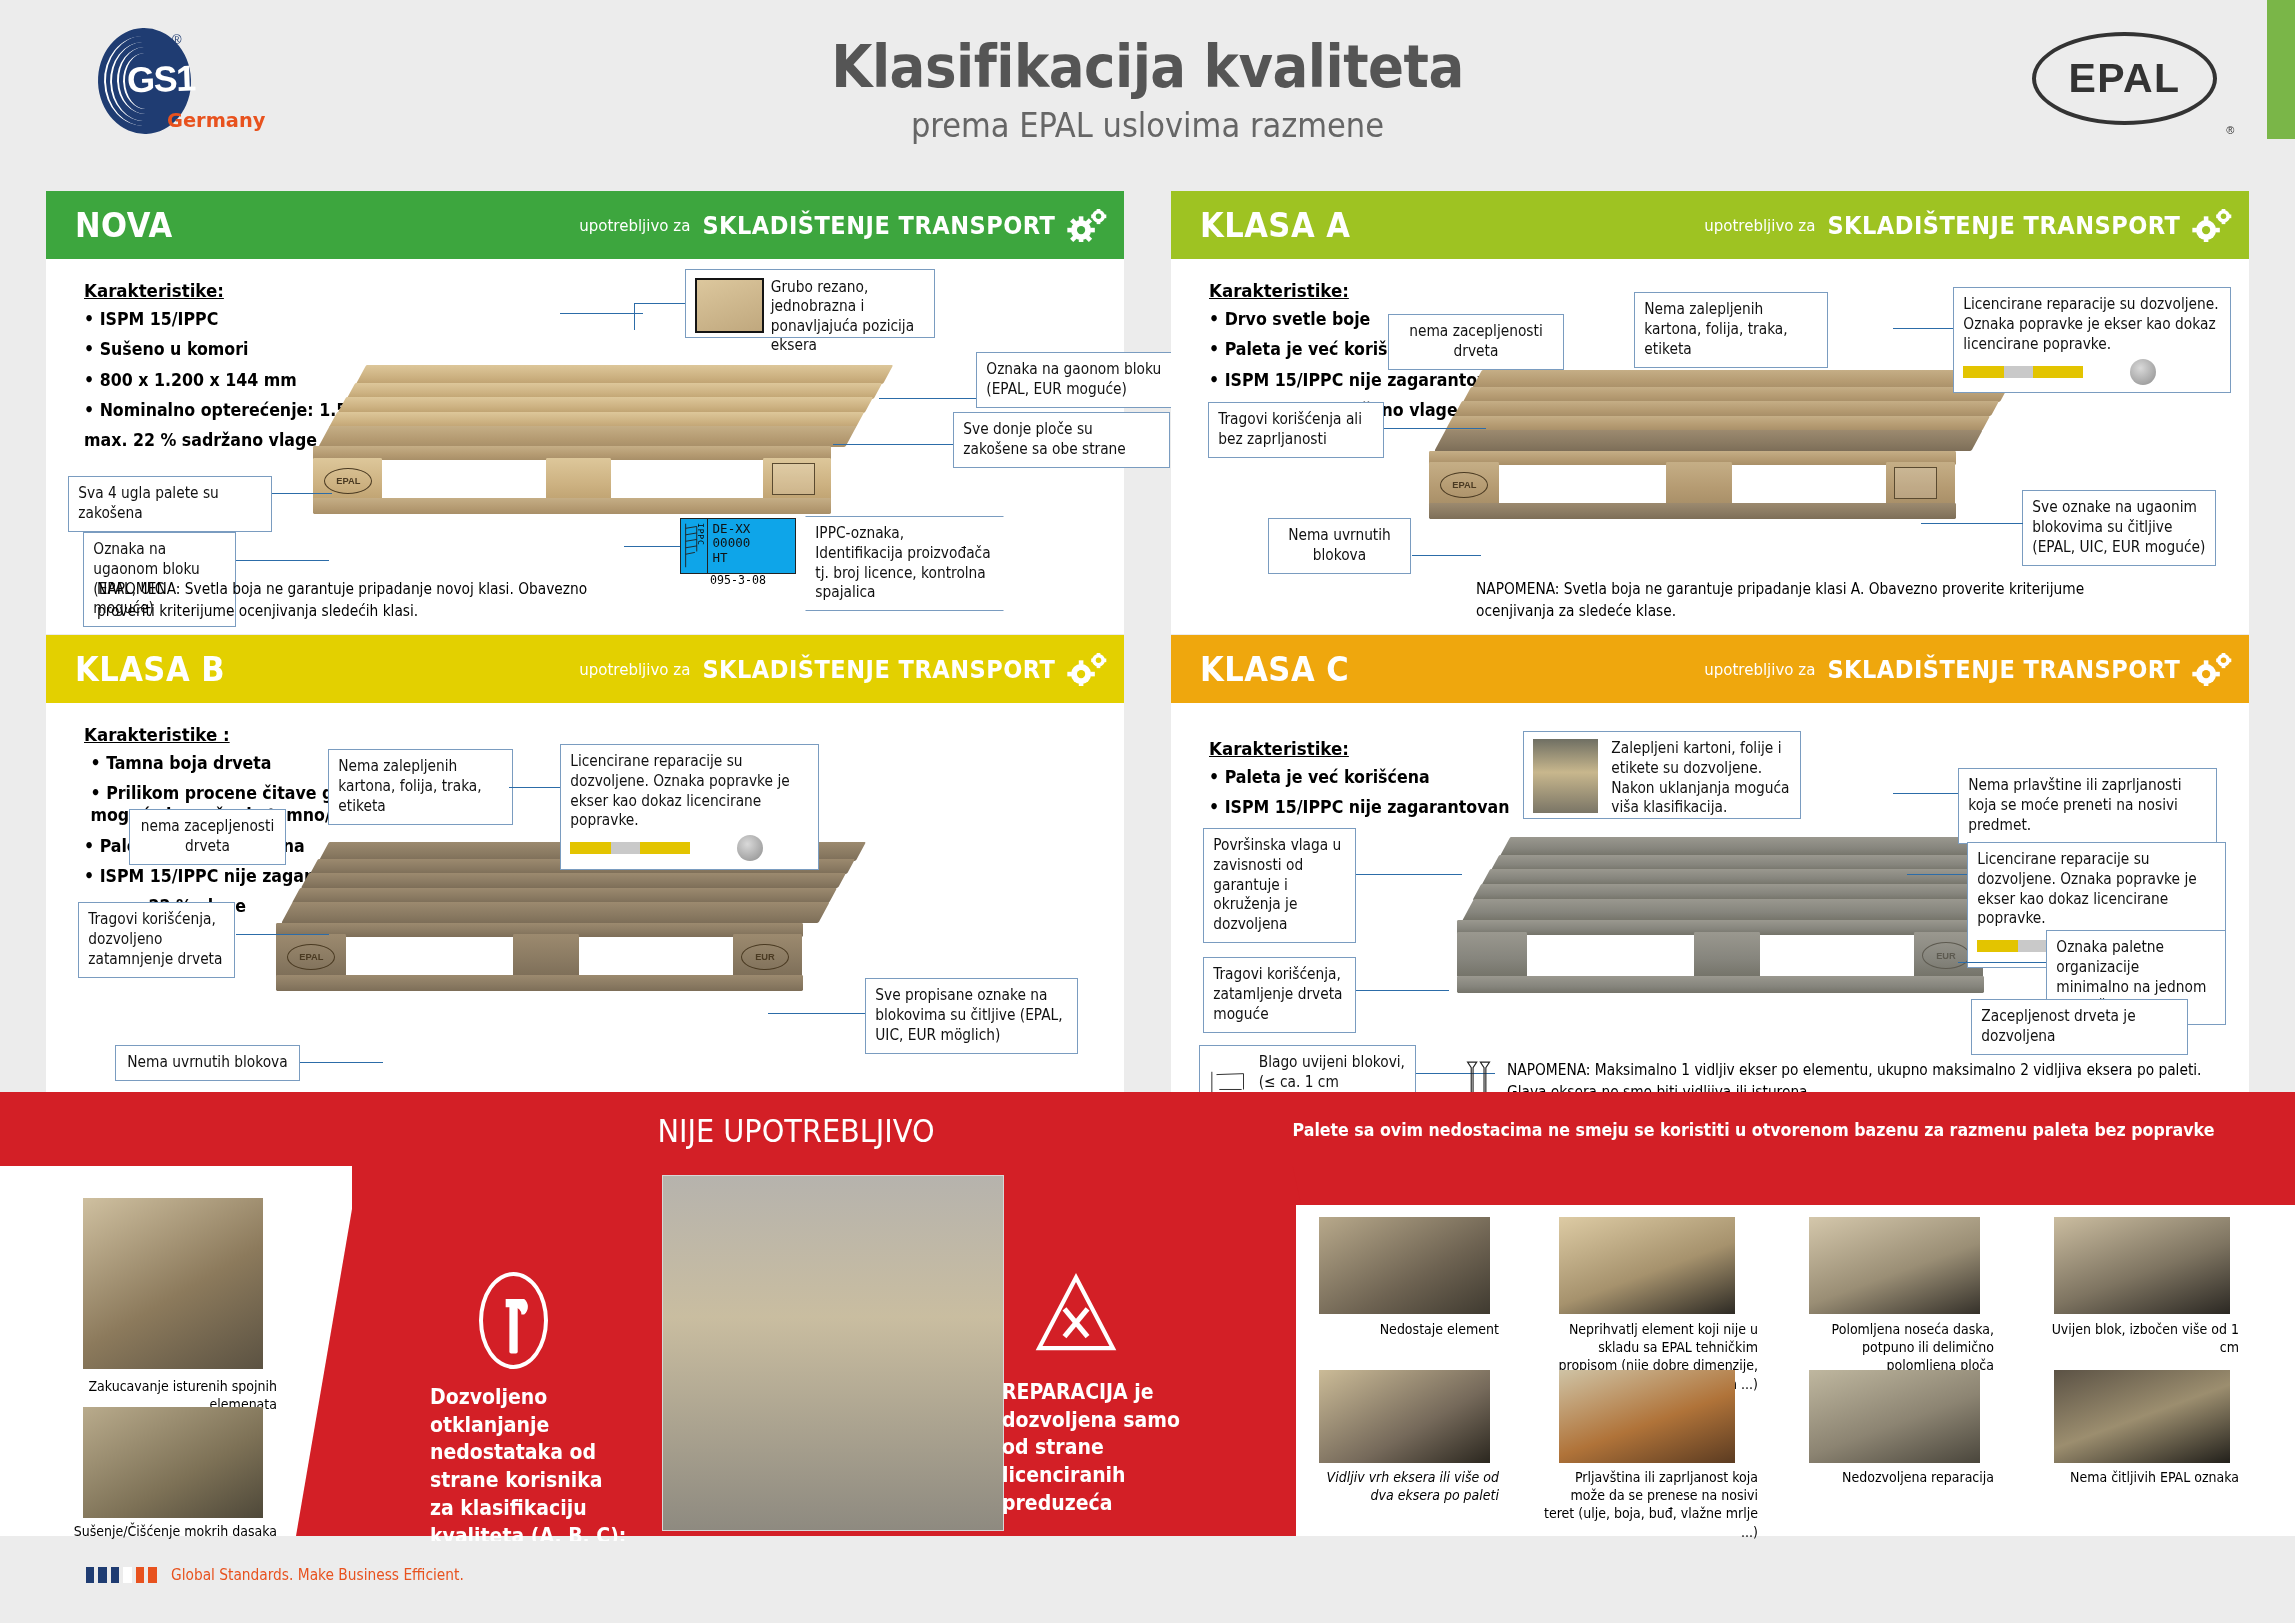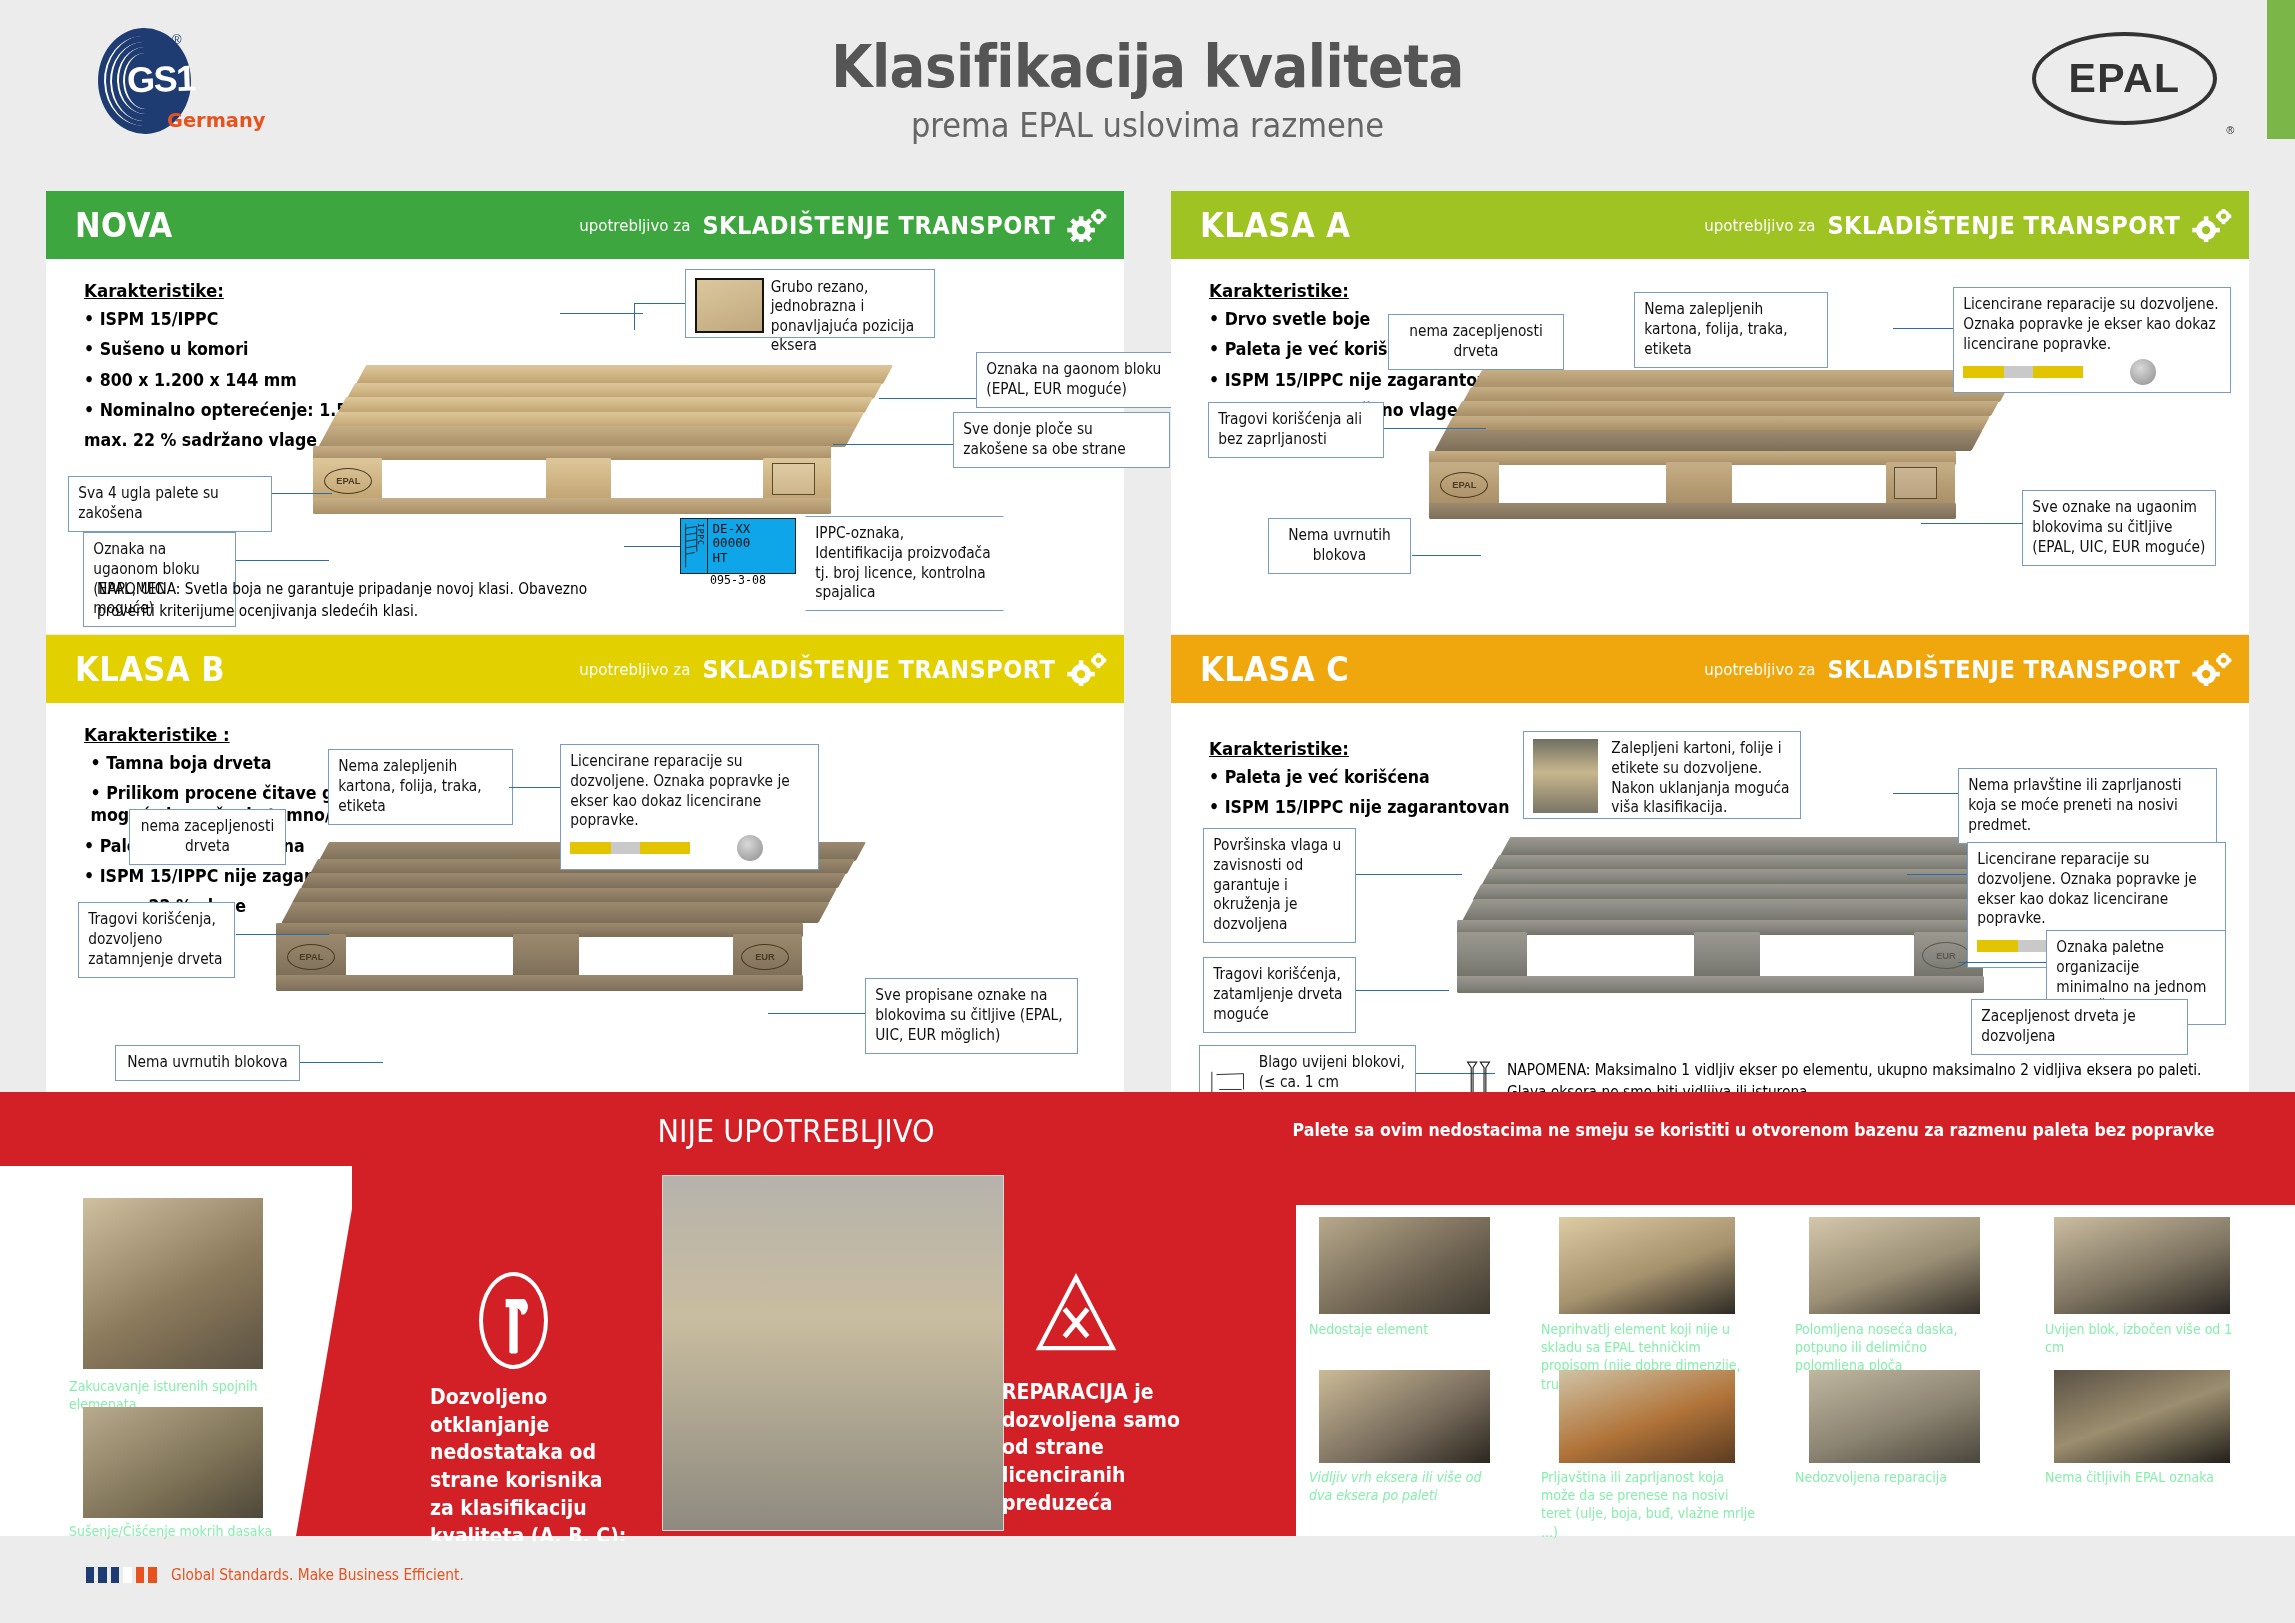--- a/index.html
+++ b/index.html
@@ -106,21 +106,21 @@
 
   
   #red { position:absolute; left:0; top:1092px; width:2295px; height:444px; background:#d31f26; }
   #red-title { position:absolute; left:611px; top:20.4px; width:370px; text-align:center; color:#fff; font-size:32px; font-family:"DejaVu Sans Condensed","Liberation Sans",sans-serif; }
   #red-sub { position:absolute; left:1286px; top:28px; width:935px; text-align:center; color:#fff; font-size:17.6px; font-weight:bold; font-family:"DejaVu Sans Condensed","Liberation Sans",sans-serif; }
 
   .whitewell { position:absolute; background:#fff; }
   .arrowblock { position:absolute; background:#d31f26; }
 
   .redtxt { position:absolute; color:#fff; font-weight:bold; font-size:21px; line-height:1.32; font-family:"DejaVu Sans Condensed","Liberation Sans",sans-serif; }
-  .cap { position:absolute; text-align:left; font-size:14px; line-height:1.3; font-family:"DejaVu Sans Condensed","Liberation Sans",sans-serif; color:#86efac; }
+  .cap { position:absolute; text-align:right; font-size:14px; line-height:1.3; font-family:"DejaVu Sans Condensed","Liberation Sans",sans-serif; color:#000000; }
 
   
   #footer { position:absolute; left:0; top:1541px; width:2295px; height:82px; background:#ececec; }
   .foot-bars { position:absolute; left:86px; top:26px; display:flex; gap:4.2px; }
   .foot-bars i { display:block; width:8.3px; height:15.7px; }
   .foot-text { position:absolute; left:171px; top:25px; font-size:15.3px; color:#e8521e; font-family:"DejaVu Sans Condensed","Liberation Sans",sans-serif;}
 </style>
 </head>
 <body>
 
@@ -331,20 +331,21 @@
 
     <div class="cbox" style="left:37px;top:143px;width:176px;">Tragovi korišćenja ali bez zaprljanosti</div>
     <div class="leader" style="left:213px;top:169px;width:102px;"></div>
 
     <div class="cbox" style="left:97px;top:259px;width:143px;text-align:center;">Nema uvrnutih blokova</div>
     <div class="leader" style="left:241px;top:296px;width:69px;"></div>
 
     <div class="cbox" style="left:851px;top:231px;width:194px;">Sve oznake na ugaonim blokovima su čitljive (EPAL, UIC,  EUR moguće)</div>
     <div class="leader" style="left:750px;top:264px;width:102px;"></div>
 
+    <div class="note" style="left:305px;top:319px;width:648px;">NAPOMENA: Svetla boja ne garantuje pripadanje klasi A. Obavezno  proverite kriterijume ocenjivanja za sledeće klase.</div>
   </div>
 </div>
 
 <div class="panel" style="left:46px;top:635px;width:1078px;height:444px;">
   <div class="panel-bar" style="background:#e3d000;">
     <span class="pname">KLASA B</span>
     <span class="bar-right">
       <span class="use-for">upotrebljivo za</span>
       <span class="use-kinds">SKLADIŠTENJE  TRANSPORT</span>
       <span class="gear-ico">

